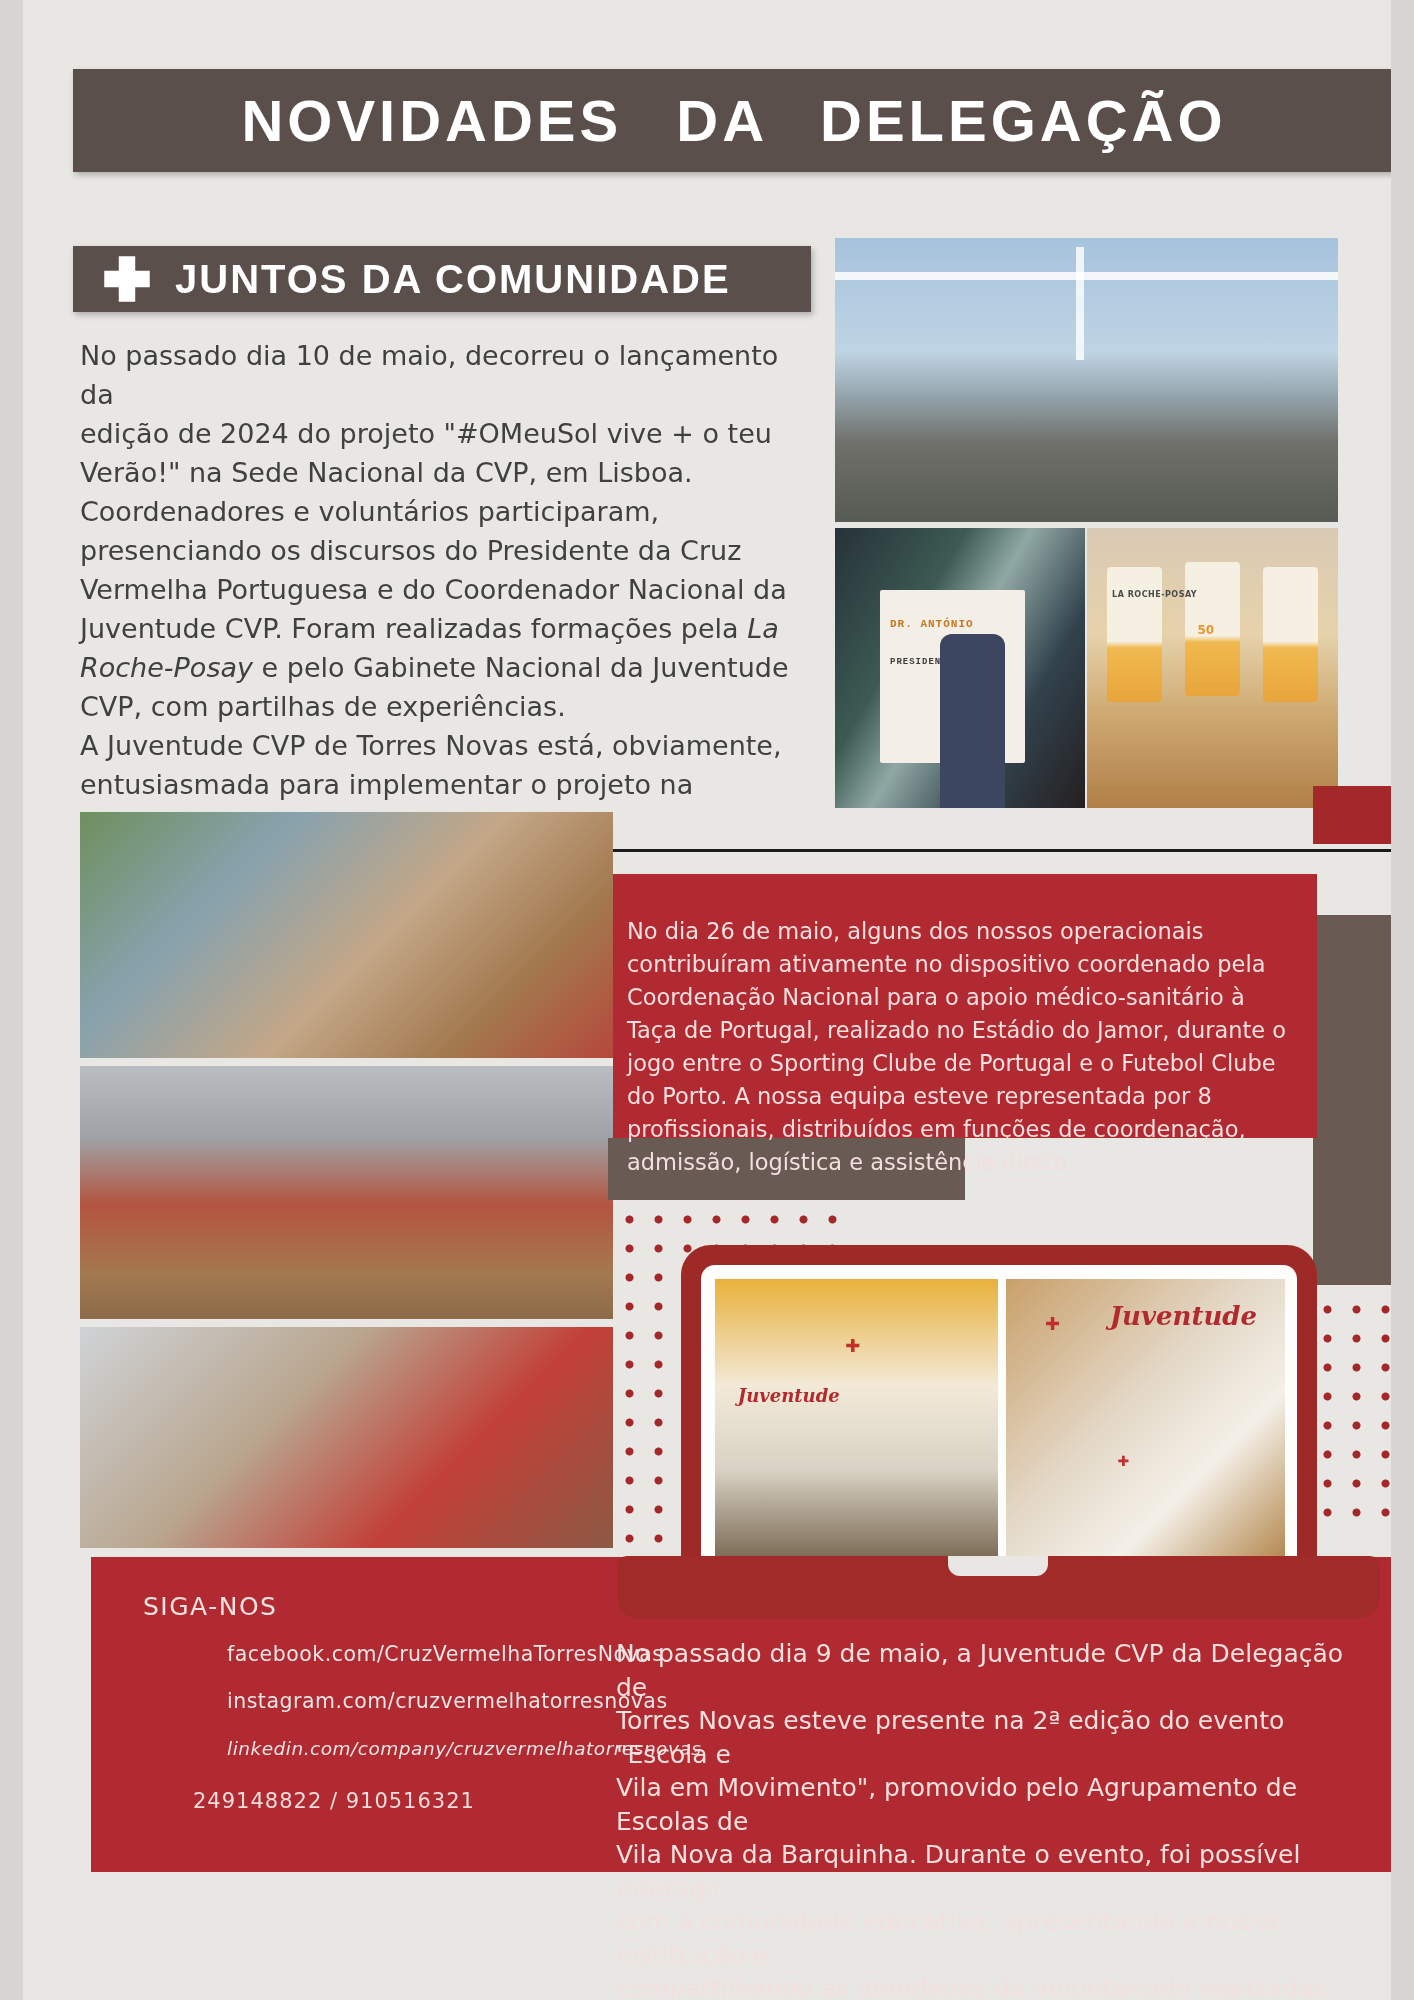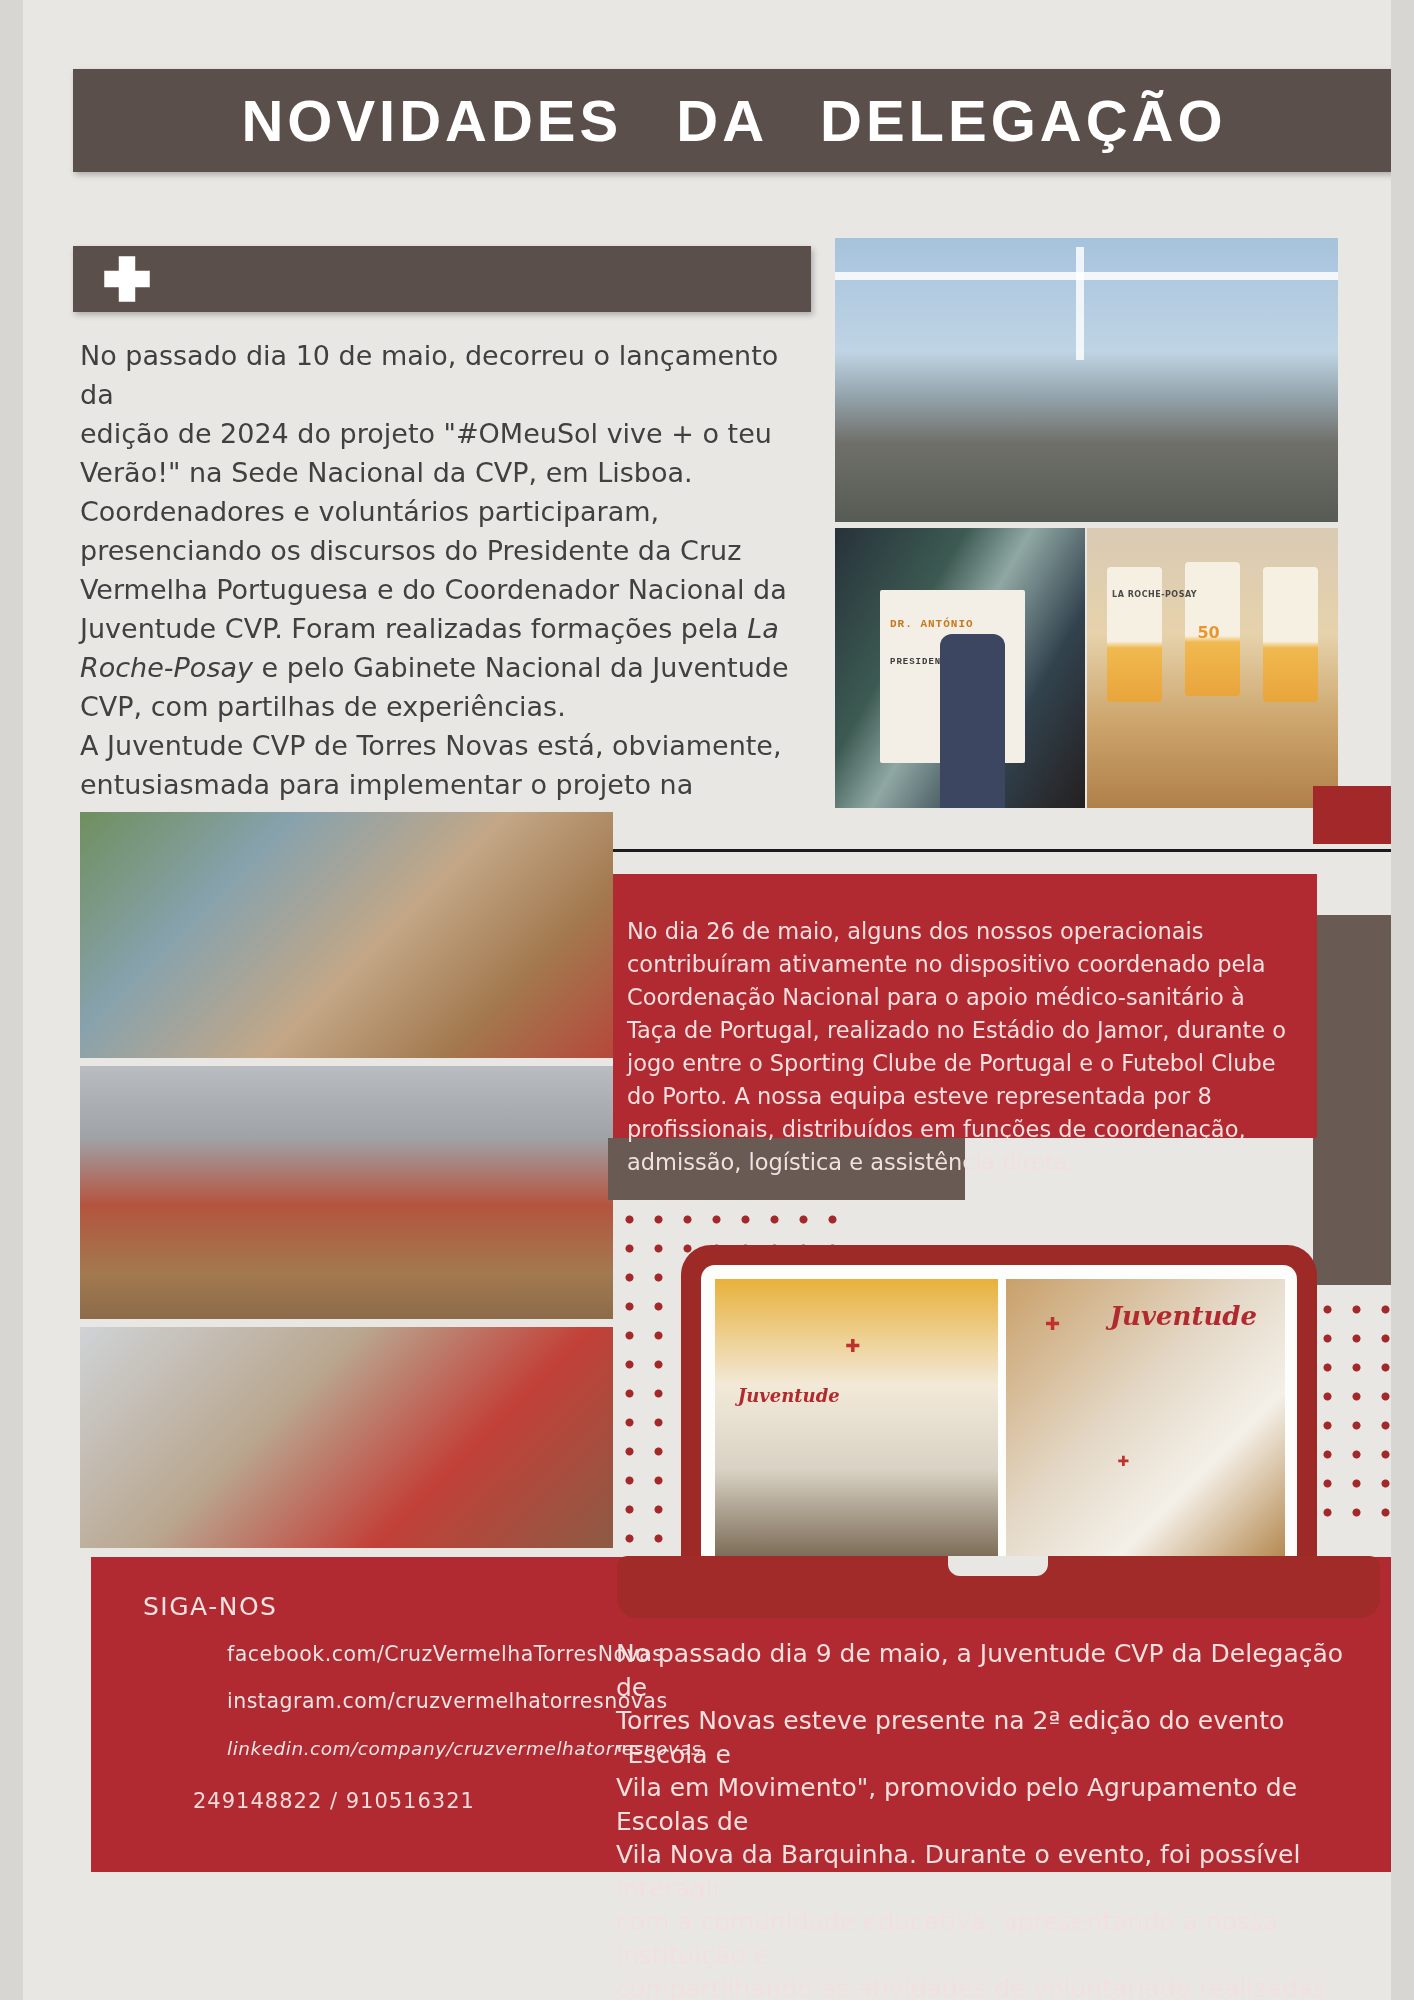--- a/index.html
+++ b/index.html
@@ -40,21 +40,21 @@
   .ph-speaker{left:812px;top:528px;width:250px;height:280px;
     background:linear-gradient(120deg,#27323a 0%,#3c5a52 32%,#90a8a4 48%,#32434e 72%,#241f20 100%);font-family:Liberation Mono, monospace;}
   .ph-speaker .slide{position:absolute;left:18%;top:22%;width:58%;height:62%;background:#f3efe6;border-radius:2px;}
   .ph-speaker .nm{position:absolute;left:22%;top:32%;font-size:11px;font-weight:bold;color:#c8781d;letter-spacing:1px;}
   .ph-speaker .ti{position:absolute;left:22%;top:46%;font-size:9px;font-weight:bold;color:#3a3a3a;letter-spacing:1px;}
   .ph-speaker .suit{position:absolute;left:42%;top:38%;width:26%;height:62%;background:#3c4660;border-radius:12px 12px 0 0;}
   .ph-sun{left:1064px;top:528px;width:251px;height:280px;
     background:linear-gradient(180deg,#d9cab4 0%,#e6d2ab 38%,#cda76e 68%,#b08049 100%);}
   .ph-sun .tube{position:absolute;width:22%;height:48%;top:14%;background:linear-gradient(180deg,#f6f0e2 55%,#f0b94f 60%,#e8a53c 100%);border-radius:4px;}
   .ph-sun .brand{position:absolute;font-size:8px;color:#4a4a4a;font-weight:bold;letter-spacing:.5px;}
-  .ph-sun .spf{position:absolute;font-size:16px;color:#e8962d;font-weight:bold;}
+  .ph-sun .spf{position:absolute;font-size:12px;color:#e8962d;font-weight:bold;}
   .accent-square{left:1290px;top:786px;width:82px;height:58px;background:#a3282a;}
   .divider{left:590px;top:849px;width:782px;height:3px;background:#1c1c1c;}
   
   .ph-vol1{left:57px;top:812px;width:533px;height:246px;
     background:linear-gradient(135deg,#6f8f5e 0%,#87a2ad 28%,#c3a787 55%,#a3794f 78%,#b5483a 100%);}
   .ph-vol2{left:57px;top:1066px;width:533px;height:253px;
     background:linear-gradient(180deg,#b9bdc2 0%,#9fa3a8 28%,#b4543f 55%,#a3794f 82%,#8c6b4a 100%);}
   .ph-vol3{left:57px;top:1327px;width:533px;height:221px;
     background:linear-gradient(135deg,#cfd3d6 0%,#b9a68f 38%,#c24038 68%,#8c5a44 100%);}
   
@@ -111,20 +111,21 @@
 <div class="page">
 
   <div class="abs banner title">
     <div class="txt">NOVIDADES DA DELEGAÇÃO</div>
   </div>
 
   <div class="abs banner section">
     <svg class="cross" viewBox="0 0 24 24">
       <path d="M8.2 1.5h7.6v6.7h6.7v7.6h-6.7v6.7H8.2v-6.7H1.5V8.2h6.7z" fill="#ffffff"></path>
     </svg>
+    <div class="txt">JUNTOS DA COMUNIDADE</div>
   </div>
 
   <div class="abs article-main"><span>No passado dia 10 de maio, decorreu o lançamento da
 edição de 2024 do projeto "#OMeuSol vive + o teu
 Verão!" na Sede Nacional da CVP, em Lisboa.
 Coordenadores e voluntários participaram,
 presenciando os discursos do Presidente da Cruz
 Vermelha Portuguesa e do Coordenador Nacional da
 Juventude CVP. Foram realizadas formações pela </span><span class="it">La
 Roche-Posay</span><span> e pelo Gabinete Nacional da Juventude

